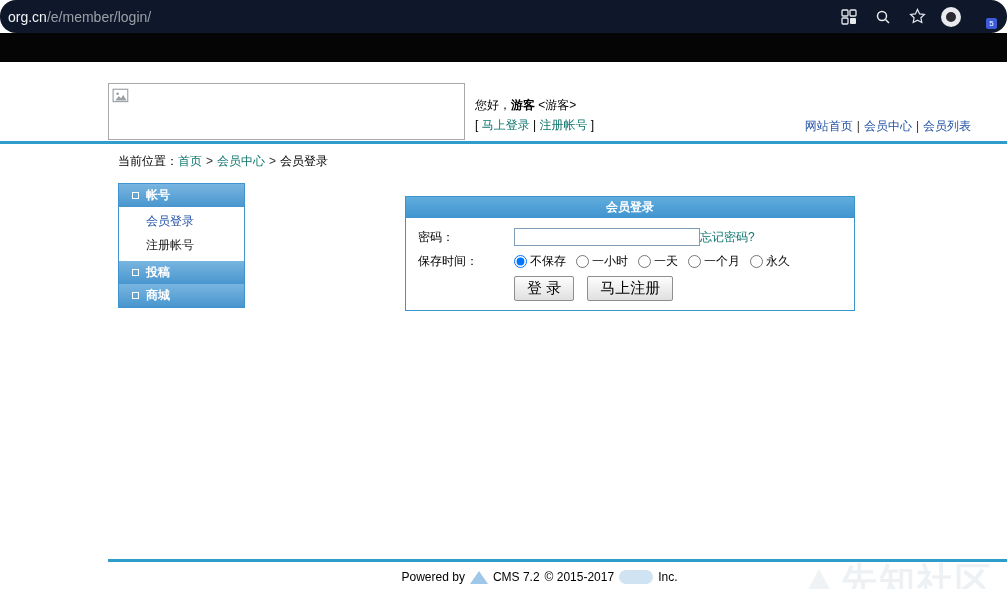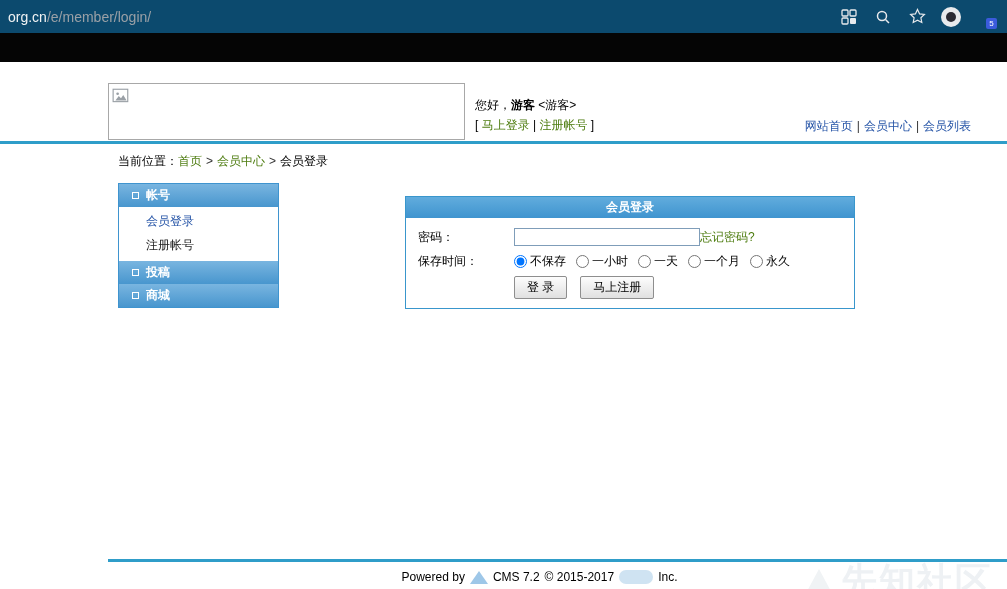--- a/index.html
+++ b/index.html
@@ -9,21 +9,21 @@
     font-family: "Liberation Sans", "DejaVu Sans", sans-serif;
     background: #ffffff;
     overflow: hidden;
     font-size: 12px;
     color: #000;
   }
 
   
   .topbar {
     position:absolute; left:0; top:0; width:1007px; height:33px;
-    background:#0c4a6e; display:flex; align-items:center;
+    background:#0f172a; display:flex; align-items:center;border-radius:16px;
   }
   .urlbar { padding-left:8px; font-size:14px; color:#9aa0a6; flex:1; white-space:nowrap; }
   .urlbar .host { color:#f1f3f4; }
   .topbar-icons { display:flex; align-items:center; gap:14px; padding-right:14px; }
   .tb-icon { width:20px; height:20px; display:flex; align-items:center; justify-content:center; cursor:pointer; }
   .avatar { width:20px; height:20px; border-radius:50%; background:#e8eaed; position:relative; }
   .avatar::after { content:""; position:absolute; left:5px; top:5px; width:10px; height:10px; border-radius:50%; background:#2b2a33; }
   .ext-icon { position:relative; width:18px; height:18px; }
   .ext-shape { width:14px; height:14px; background:#7a36c9; border-radius:3px; transform:rotate(12deg); margin:1px; }
   .ext-badge {
@@ -38,34 +38,34 @@
 
   .logo-box {
     position:absolute; left:108px; top:8px; width:357px; height:57px;
     border:1px solid #a8a8a8; background:#fff;
   }
   .logo-box svg { margin:3px; }
 
   .greeting { position:absolute; left:475px; top:20px; line-height:20px; }
   .greeting b { font-weight:bold; }
   .quick-links { position:absolute; left:475px; top:41px; line-height:18px; }
-  a.lnk { color:#4d7c0f; text-decoration:none; cursor:pointer; }
+  a.lnk { color:#0f766e; text-decoration:none; cursor:pointer; }
   a.lnk-u { color:#2453a6; cursor:pointer; }
 
   .top-nav { position:absolute; right:36px; top:43px; }
   .top-nav .sep { color:#333; margin:0 4px; }
 
   .divider { position:absolute; left:0; top:66px; width:1007px; height:3px; }
 
   .breadcrumb { position:absolute; left:118px; top:78px; }
   .breadcrumb .sep { margin:0 4px; color:#333; }
 
   
   .sidebar {
-    position:absolute; left:118px; top:108px; width:161px;
+    position:absolute; left:118px; top:108px; width:127px;
     border:1px solid #3f94cf; background:#fff;
   }
   .side-header {
     height:23px; display:flex; align-items:center; gap:7px; padding-left:13px;
     background:linear-gradient(#79b5e0,#4896ce);
     color:#fff; font-weight:bold; cursor:pointer;
   }
   .sq-icon { width:7px; height:7px; border:1px solid #fff; display:inline-block; }
   .side-links { padding:3px 0; }
   .side-links a { display:block; padding:3px 0 4px 27px; text-decoration:none; }
@@ -84,21 +84,21 @@
   .panel-body { padding:7px 0 9px 0; }
   .prow { display:flex; align-items:center; min-height:24px; padding-left:12px; }
   .plabel { width:96px; }
   .pinput { width:186px; height:18px; border:1px solid #7f9db9; font-size:12px; padding:0 3px; }
   .forgot { }
   .radios { display:flex; align-items:center; }
   .radio-item { display:flex; align-items:center; margin-right:10px; }
   .radio-item input { margin:0 3px 0 0; }
   .btn-row { padding-left:108px; display:flex; gap:13px; margin-top:3px; }
   .btn {
-    font-size:12px; padding:2px 12px; cursor:pointer;
+    font-size:15px; padding:2px 12px; cursor:pointer;
     background:linear-gradient(#fdfdfd,#e0e0e0); border:1px solid #8e8e8e; border-radius:2px;
     font-family:"Liberation Sans","DejaVu Sans",sans-serif;
   }
 
   
   .footer-line { position:absolute; left:108px; right:0; top:484px; height:3px; }
   .footer-text {
     position:absolute; left:0; right:0; top:495px; text-align:center; padding-left:72px;
     font-size:12px; display:flex; align-items:center; justify-content:center; gap:5px;
   }

